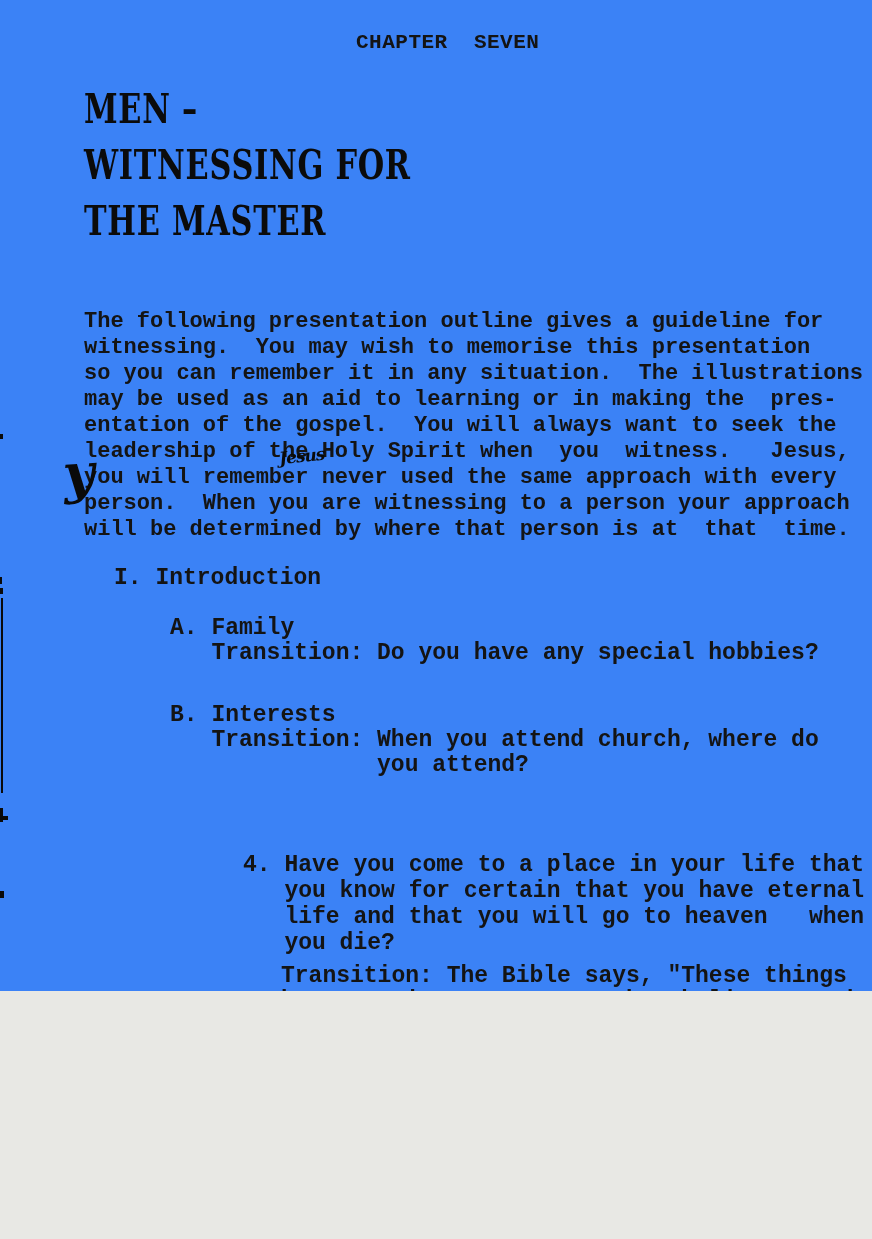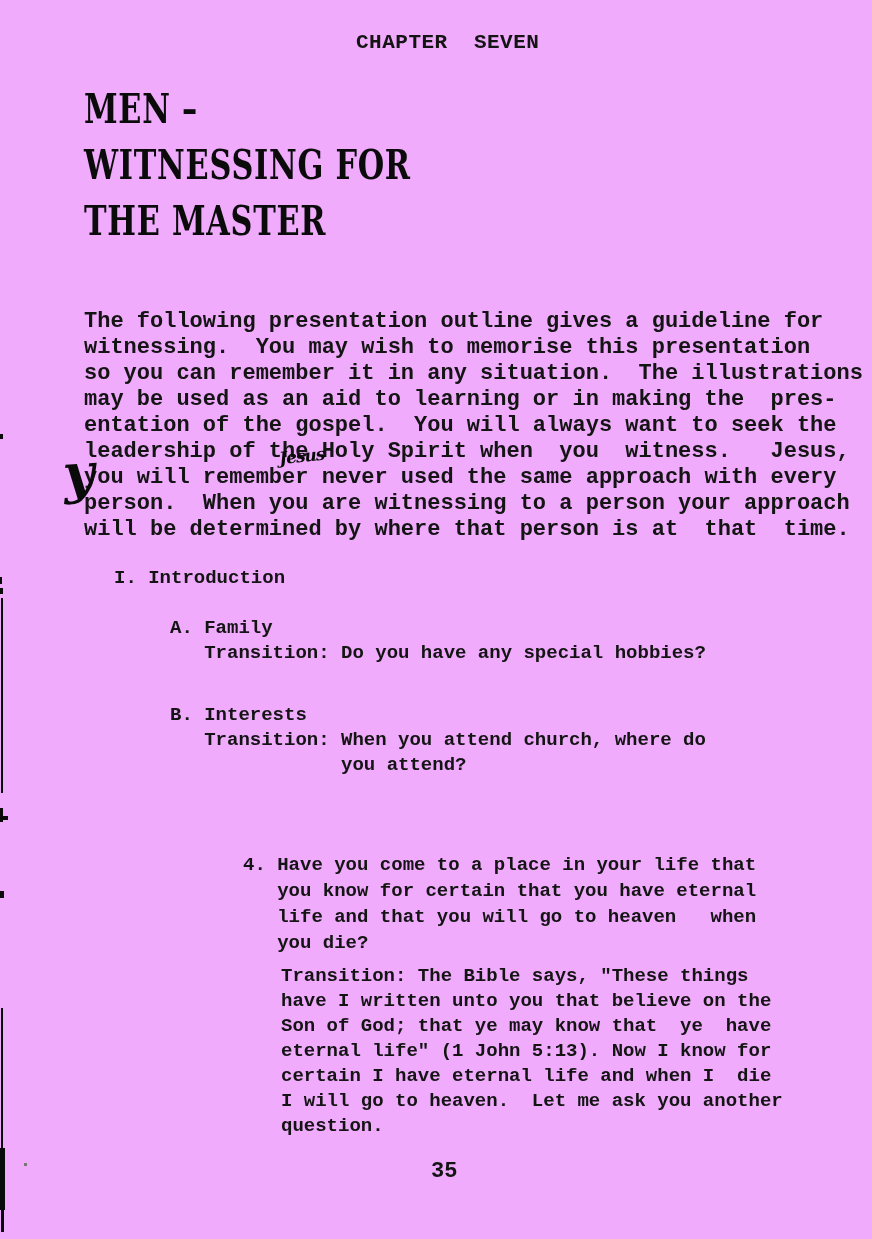--- a/index.html
+++ b/index.html
@@ -1,19 +1,19 @@
 <!DOCTYPE html>
 <html><head>
 <meta charset="utf-8">
 <style>
   html,body{margin:0;padding:0;background:#e8e8e4;}
   .page{
     position:relative;
-    width:872px;height:1239px;
-    background:#f0abfc;
+    width:872px;height:991px;
+    background:#3b82f6;
     overflow:hidden;
     font-family:"Liberation Mono", monospace;
     color:#111;
   }
   .mono{
     position:absolute;
     white-space:pre;
     font-family:"Liberation Mono", monospace;
     font-weight:bold;
     color:#141414;
@@ -32,21 +32,21 @@
     transform:scaleX(0.74);
     transform-origin:left top;
     white-space:pre;
     letter-spacing:1px;
   }
   .t1{top:87px;} .t2{top:143px;} .t3{top:199px;}
   .intro{
     left:84px;top:309px;
     font-size:22px;line-height:26px;
   }
-  .outline{font-size:19px;line-height:25px;}
+  .outline{font-size:23px;line-height:25px;}
   .blk-i  {left:114px;top:566px;}
   .blk-a  {left:170px;top:616px;font-family:Liberation Mono, monospace;}
   .blk-b  {left:170px;top:679px;margin-top:24px;}
   .blk-c  {left:170px;top:754px;}
   .blk-d  {left:170px;top:818px;}
   .blk-d1 {left:243px;top:852px;line-height:26px;}
   .blk-d1t{left:281px;top:964px;}
   .pagenum{left:431px;top:1159px;font-size:22px;}
   .hand-y{
     position:absolute;left:63px;top:446px;

